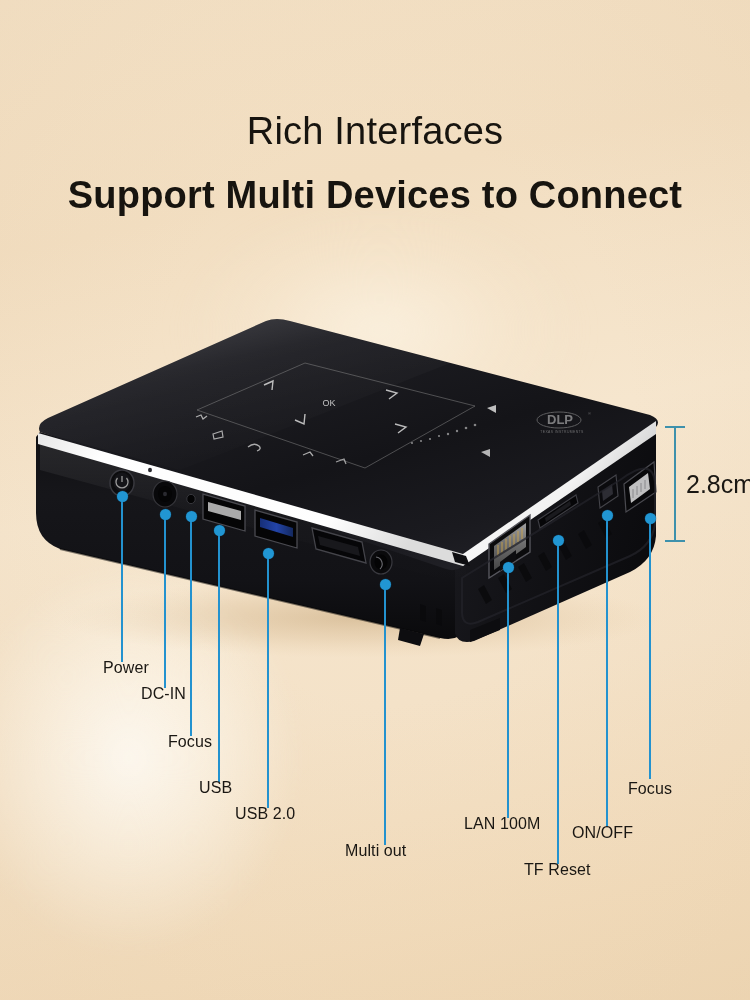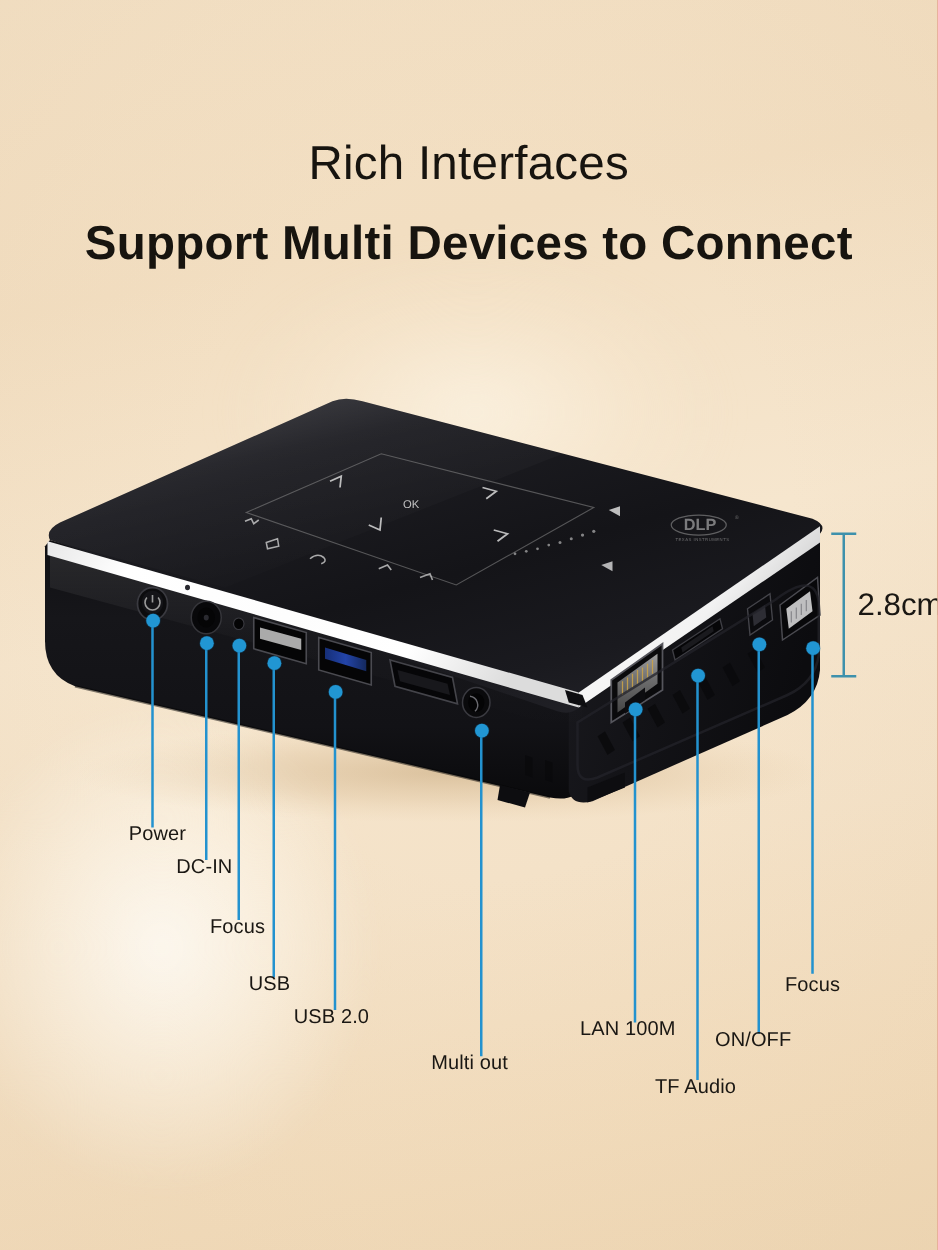--- a/index.html
+++ b/index.html
@@ -421,21 +421,21 @@
       <div class="callout-dot" style="left: 262.5px; top: 547.5px;"></div>
       <div class="callout-label" style="left: 235px; top: 805px;">USB 2.0</div>
       <div class="callout-line" style="left: 384.2px; top: 584px; height: 261px;"></div>
       <div class="callout-dot" style="left: 379.5px; top: 578.5px;"></div>
       <div class="callout-label" style="left: 345px; top: 842px;">Multi out</div>
       <div class="callout-line" style="left: 507.2px; top: 567px; height: 251px;"></div>
       <div class="callout-dot" style="left: 502.5px; top: 561.5px;"></div>
       <div class="callout-label" style="left: 464px; top: 815px;">LAN 100M</div>
       <div class="callout-line" style="left: 557.2px; top: 540px; height: 324px;"></div>
       <div class="callout-dot" style="left: 552.5px; top: 534.5px;"></div>
-      <div class="callout-label" style="left: 524px; top: 861px;">TF Audio</div>
+      <div class="callout-label" style="left: 524px; top: 861px;">TF Reset</div>
       <div class="callout-line" style="left: 606.2px; top: 515px; height: 312px;"></div>
       <div class="callout-dot" style="left: 601.5px; top: 509.5px;"></div>
       <div class="callout-label" style="left: 572px; top: 824px;">ON/OFF</div>
       <div class="callout-line" style="left: 649.2px; top: 518px; height: 261px;"></div>
       <div class="callout-dot" style="left: 644.5px; top: 512.5px;"></div>
       <div class="callout-label" style="left: 628px; top: 780px;">Focus</div>
     </div>
 
   <div>
     <div class="dim-cap" style="left:665px; top:426px;"></div>

